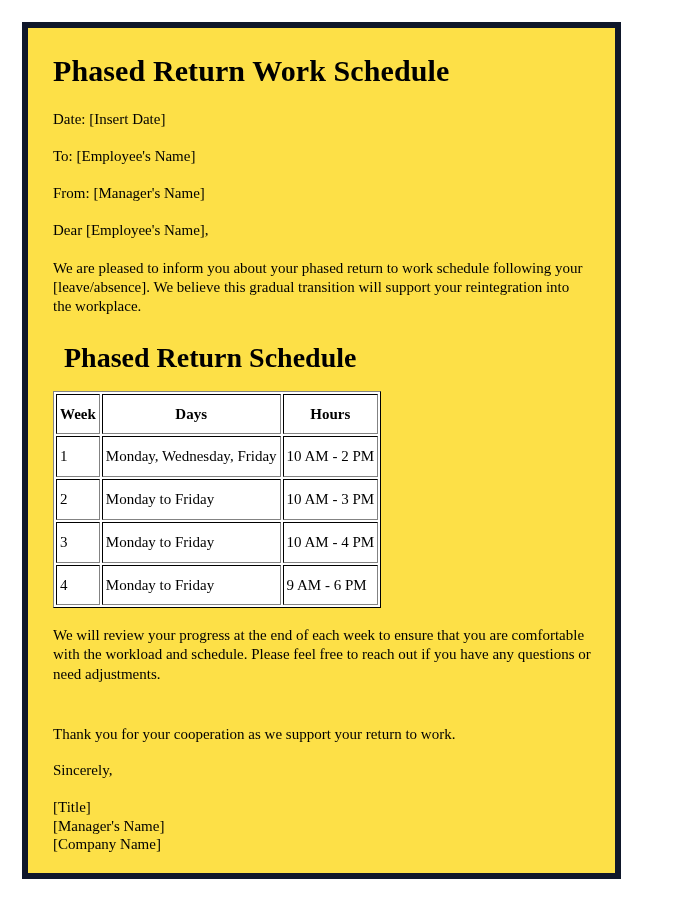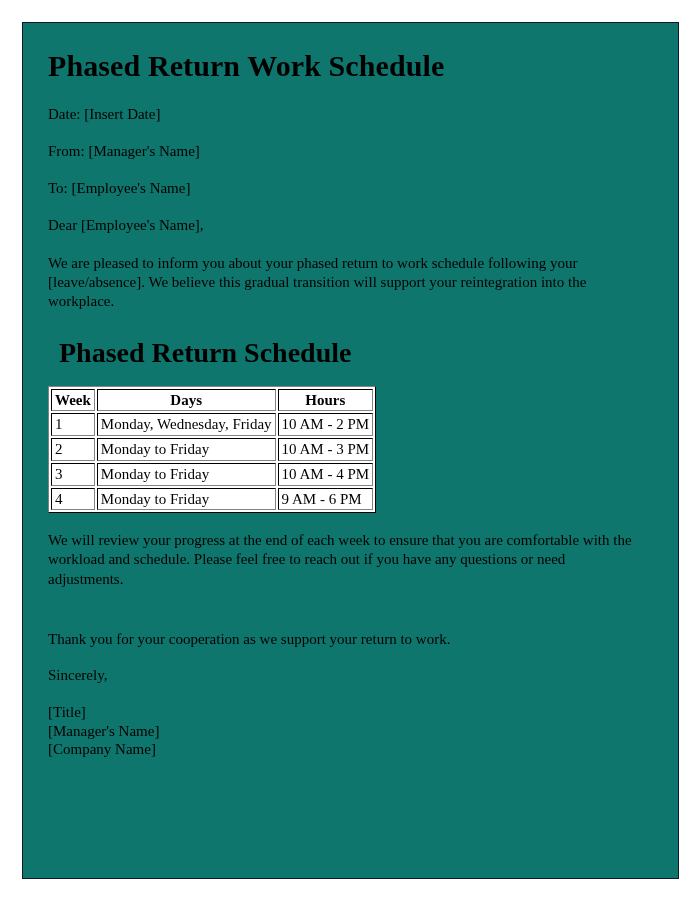--- a/index.html
+++ b/index.html
@@ -11,25 +11,25 @@
     width: 700px;
     height: 900px;
     font-family: "Liberation Serif", "DejaVu Serif", serif;
     color: #000000;
     overflow: hidden;
   }
   .page {
     position: absolute;
     left: 22px;
     top: 22px;
-    width: 657px;
+    width: 599px;
     height: 857px;
-    border: 1px solid #0f172a;
+    border: 6px solid #0f172a;
     box-sizing: border-box;
-    background: #0f766e;
+    background: #fde047;
   }
   .page-inner {
     padding: 26px 24px 0 25px;
   }
   h1.doc-title {
     font-size: 30px;
     font-weight: bold;
     line-height: 1.12;
     margin: 0 0 22px 0;
     letter-spacing: 0.1px;
@@ -68,21 +68,21 @@
     border-collapse: separate;
     border-spacing: 2px;
     border: 1px outset #2f2f2f;
     margin: 0 0 18px 0;
     font-size: 15px;
     background: #ffffff;
   }
   table.schedule th,
   table.schedule td {
     border: 1px inset #2f2f2f;
-    padding: 1px 3px;
+    padding: 10px 3px;
     font-size: 15px;
     line-height: 1.25;
     vertical-align: middle;
     background: #ffffff;
   }
   table.schedule th {
     font-weight: bold;
     text-align: center;
   }
   table.schedule td {
@@ -96,22 +96,22 @@
 </head>
 <body>
 
 <div class="page">
   <div class="page-inner">
 
     <h1 class="doc-title">Phased Return Work Schedule</h1>
 
     <div>
       <p class="line">Date: [Insert Date]</p>
+      <p class="line">To: [Employee's Name]</p>
       <p class="line">From: [Manager's Name]</p>
-      <p class="line">To: [Employee's Name]</p>
     </div>
 
     <p class="line">Dear [Employee's Name],</p>
 
     <p class="para">We are pleased to inform you about your phased return to work schedule following your [leave/absence]. We believe this gradual transition will support your reintegration into the workplace.</p>
 
     <h2 class="section-title">Phased Return Schedule</h2>
 
     <table class="schedule">
       <thead>

